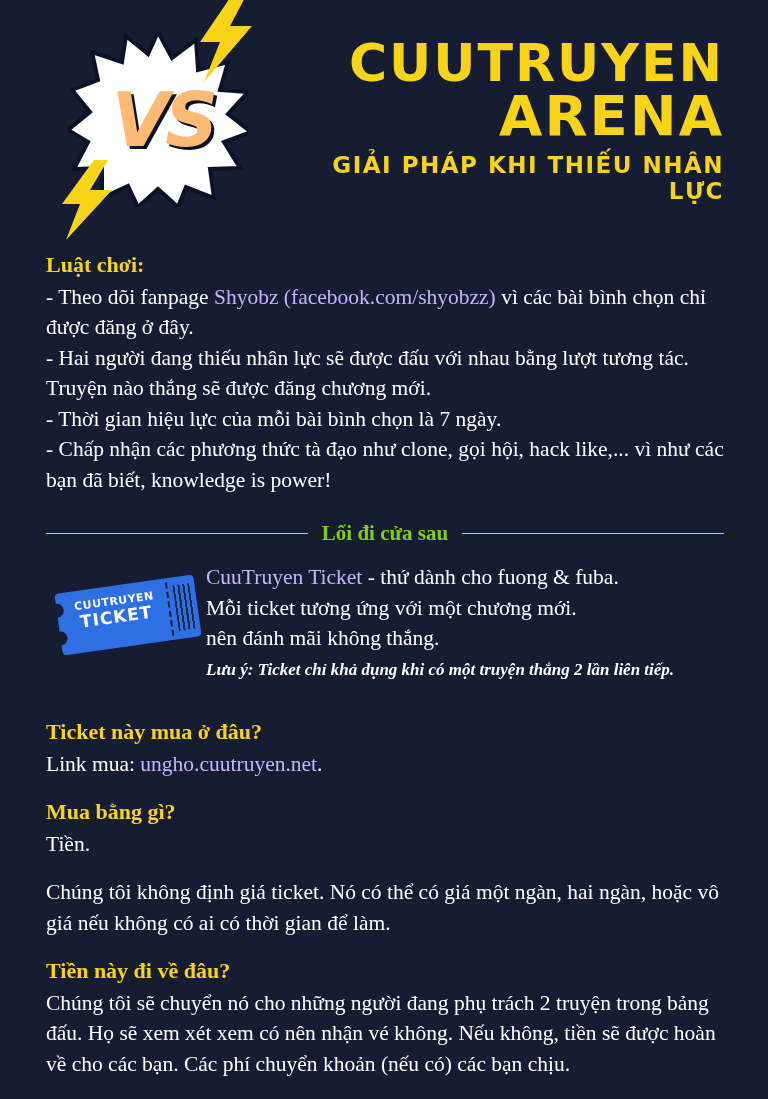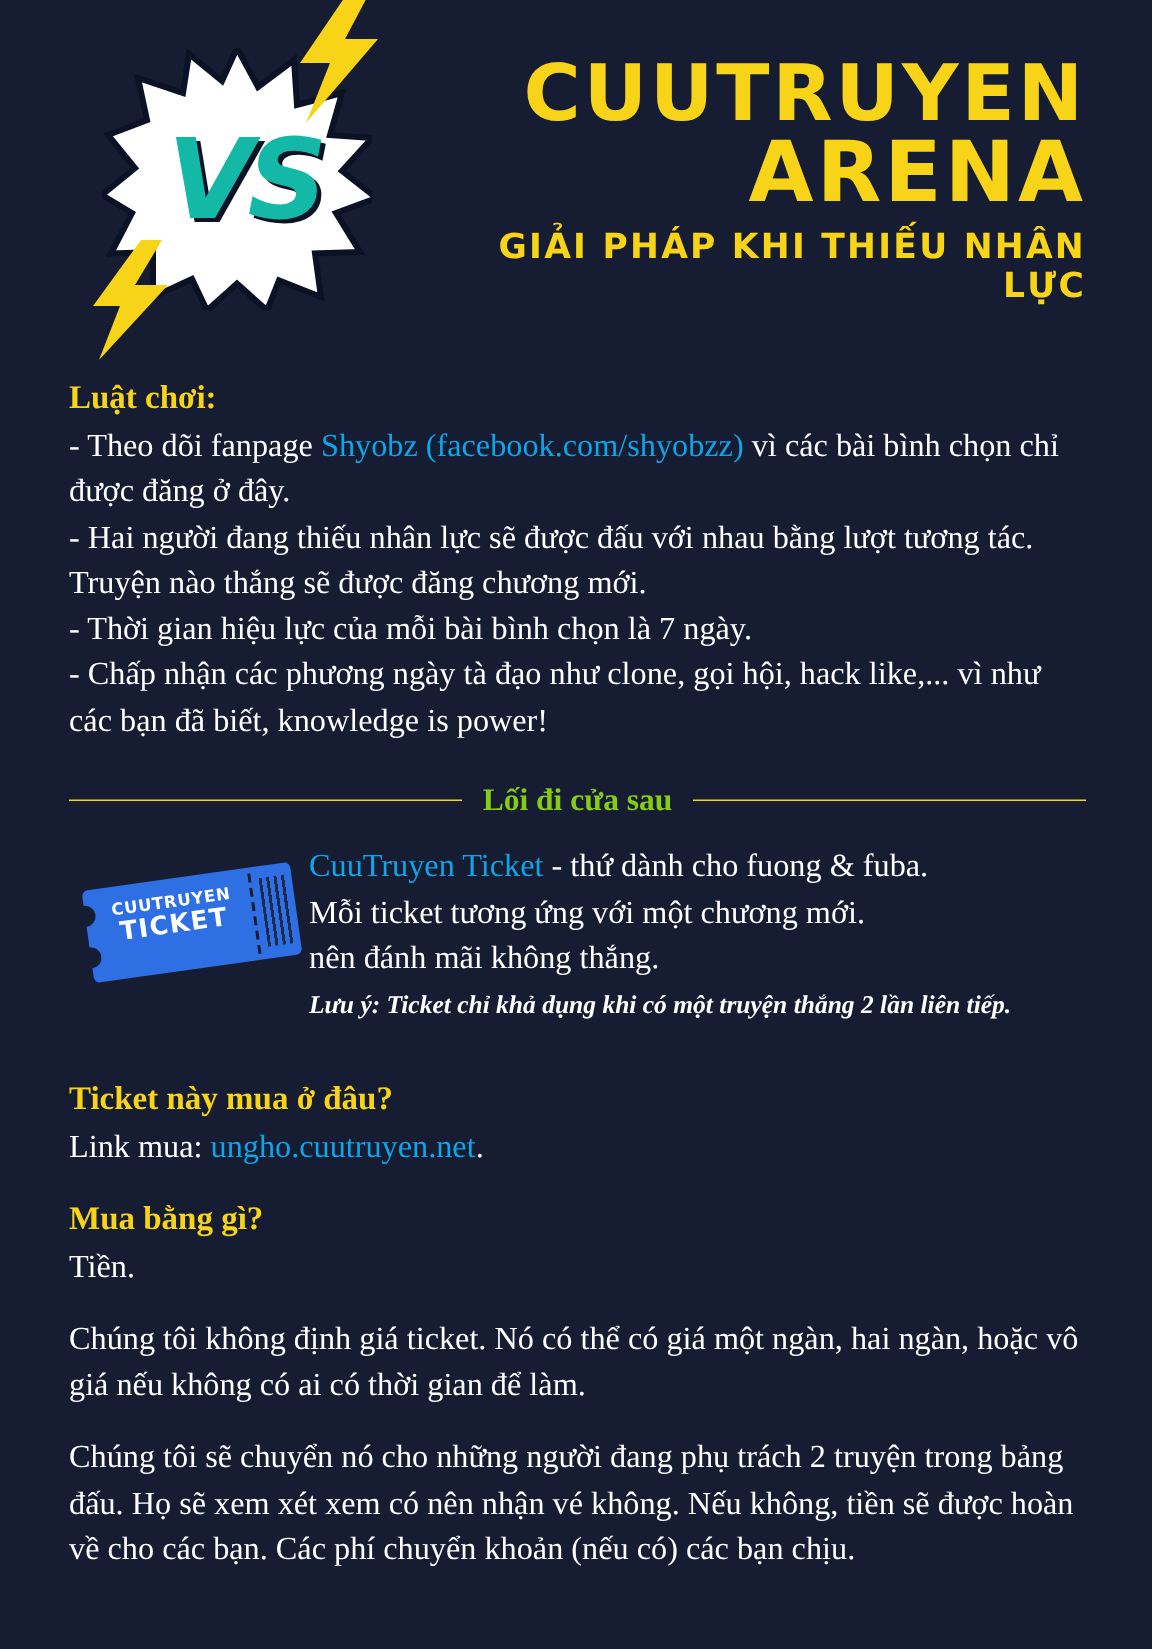--- a/index.html
+++ b/index.html
@@ -45,21 +45,21 @@
     top: 0;
     width: 240px;
     height: 220px;
     display: flex;
     align-items: center;
     justify-content: center;
     font-family: "DejaVu Sans", sans-serif;
     font-weight: bold;
     font-style: italic;
     font-size: 74px;
-    color: #14b8a6;
+    color: #fdba74;
     letter-spacing: -4px;
     text-shadow: 3px 3px 0 #0b1226;
     padding-left: 6px;
     box-sizing: border-box;
   }
 
   .title-block {
     flex: 1;
     text-align: right;
     padding-right: 44px;
@@ -102,21 +102,21 @@
     line-height: 1.35;
     margin: 0 0 2px 0;
   }
   .para {
     font-size: 21.5px;
     line-height: 1.42;
     margin: 0;
     color: #ffffff;
   }
   .link {
-    color: #0ea5e9;
+    color: #c4b5fd;
   }
   .rules .para {
     margin-bottom: 0;
   }
 
   
   .divider {
     display: flex;
     align-items: center;
     margin: 26px 0 14px 0;
@@ -239,21 +239,21 @@
   </div>
 </div>
 
 <div class="content">
 
   <div class="rules">
     <div class="section-head">Luật chơi:</div>
     <p class="para"><span>- Theo dõi fanpage </span><span class="link">Shyobz (facebook.com/shyobzz)</span><span> vì các bài bình chọn chỉ được đăng ở đây.</span></p>
     <p class="para">- Hai người đang thiếu nhân lực sẽ được đấu với nhau bằng lượt tương tác. Truyện nào thắng sẽ được đăng chương mới.</p>
     <p class="para">- Thời gian hiệu lực của mỗi bài bình chọn là 7 ngày.</p>
-    <p class="para">- Chấp nhận các phương ngày tà đạo như clone, gọi hội, hack like,... vì như các bạn đã biết, knowledge is power!</p>
+    <p class="para">- Chấp nhận các phương thức tà đạo như clone, gọi hội, hack like,... vì như các bạn đã biết, knowledge is power!</p>
   </div>
 
   <div class="divider">
     <div class="rule"></div>
     <div class="label">Lối đi cửa sau</div>
     <div class="rule"></div>
   </div>
 
   <div class="ticket-row">
     <div class="ticket-art">
@@ -282,16 +282,17 @@
   <div class="qa-block tight">
     <div class="section-head">Mua bằng gì?</div>
     <p class="para">Tiền.</p>
   </div>
 
   <div class="qa-block tight">
     <p class="para">Chúng tôi không định giá ticket. Nó có thể có giá một ngàn, hai ngàn, hoặc vô giá nếu không có ai có thời gian để làm.</p>
   </div>
 
   <div class="qa-block tight">
+    <div class="section-head">Tiền này đi về đâu?</div>
     <p class="para">Chúng tôi sẽ chuyển nó cho những người đang phụ trách 2 truyện trong bảng đấu. Họ sẽ xem xét xem có nên nhận vé không. Nếu không, tiền sẽ được hoàn về cho các bạn. Các phí chuyển khoản (nếu có) các bạn chịu.</p>
   </div>
 
 </div>
 
 </body></html>

